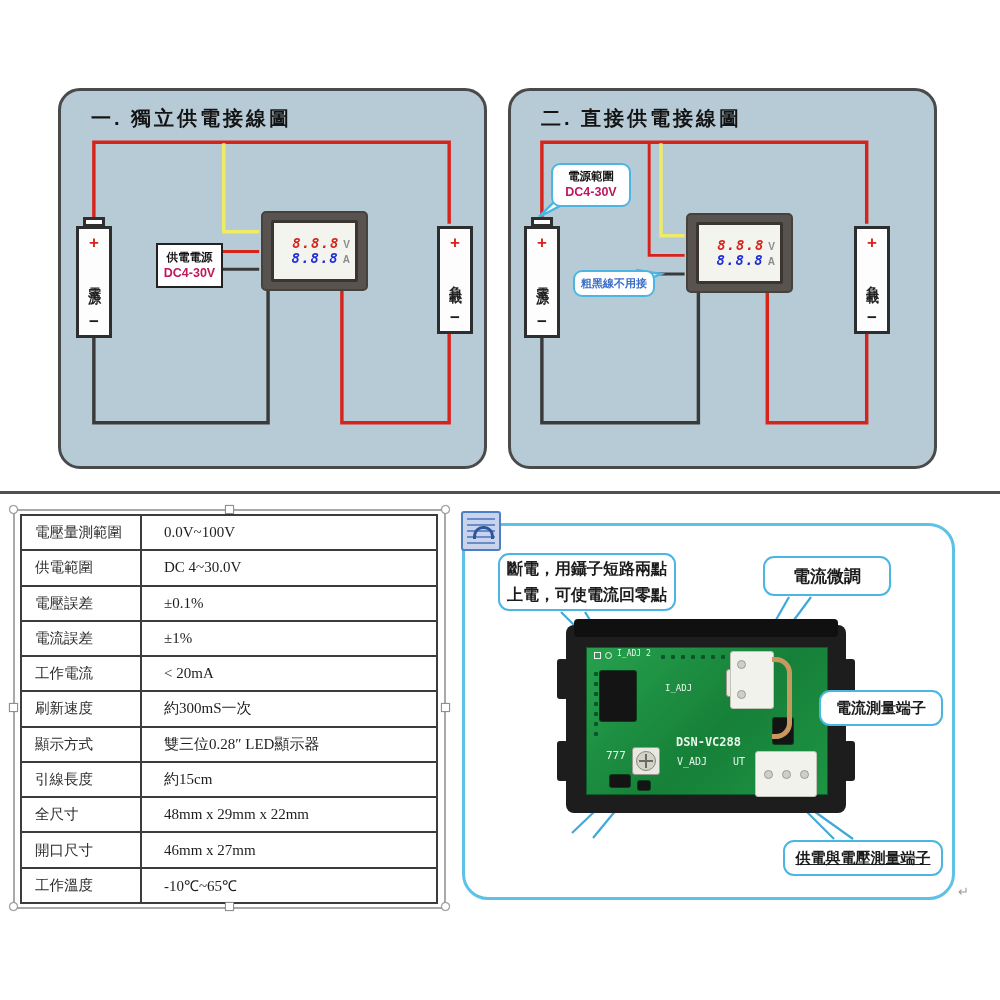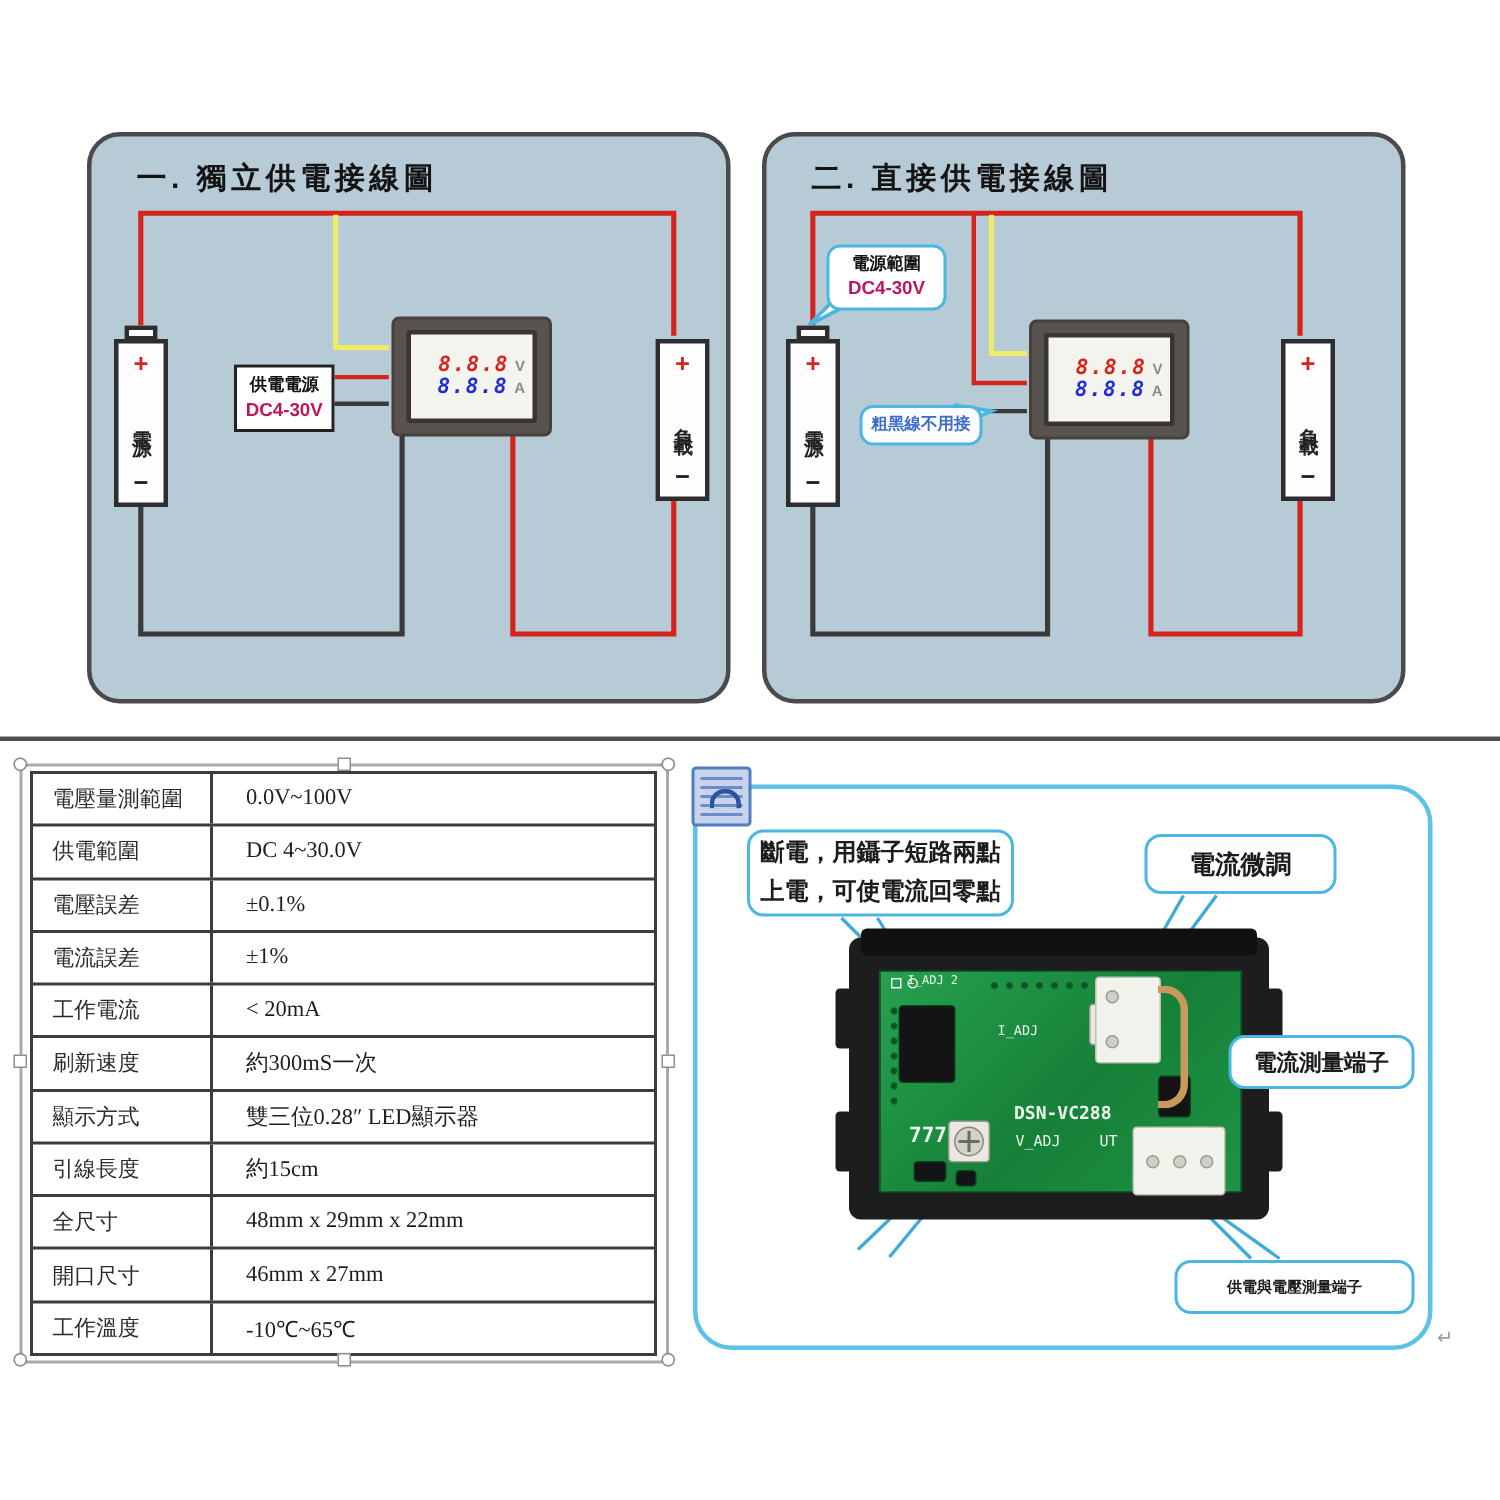--- a/index.html
+++ b/index.html
@@ -63,21 +63,21 @@
            border:3px solid #5ec1e6;border-radius:26px;box-sizing:border-box;}
   .pcb-fig{position:absolute;left:462px;top:523px;width:493px;height:377px;}
   .pointer-lines{position:absolute;left:0;top:0;width:100%;height:100%;}
   .pcb-bubble{position:absolute;background:#fff;border:2.5px solid #4cb6e3;border-radius:11px;
               box-sizing:border-box;display:flex;flex-direction:column;align-items:center;
               justify-content:center;color:#1c1c1c;font-weight:600;}
   #bub-zero{left:36px;top:30px;width:178px;height:58px;font-size:16px;line-height:1.6;}
   #bub-iadj{left:301px;top:33px;width:128px;height:40px;font-size:17px;}
   #bub-iterm{left:357px;top:167px;width:124px;height:36px;font-size:15px;}
   #bub-vadj{left:23px;top:311px;width:112px;height:38px;font-size:17px;}
-  #bub-pvterm{left:321px;top:317px;width:160px;height:36px;font-size:10px;}
+  #bub-pvterm{left:321px;top:317px;width:160px;height:36px;font-size:15px;text-decoration:underline;}
   .housing{position:absolute;left:104px;top:102px;width:280px;height:188px;background:#1d1d1d;
            border-radius:8px;}
   .housing .lip{position:absolute;left:8px;top:-6px;width:264px;height:18px;background:#101010;
                 border-radius:4px;}
   .tab{position:absolute;width:11px;height:40px;background:#1d1d1d;border-radius:3px;}
   .pcbboard{position:absolute;left:20px;top:22px;width:240px;height:146px;
             background:linear-gradient(135deg,#27a14e,#168038 55%,#1d9444);
             border:1px solid #0b5e27;}
   .chip{position:absolute;background:#141414;border-radius:2px;box-shadow:0 0 0 1px #0a3d1c;}
   .trimmer{position:absolute;width:26px;height:26px;background:#e9e9e2;border:1px solid #9a9a90;
@@ -276,41 +276,41 @@
     <div class="housing">
       <div class="lip"></div>
       <div class="tab" style="left:-9px;top:34px;"></div>
       <div class="tab" style="left:-9px;top:116px;"></div>
       <div class="tab" style="left:278px;top:34px;"></div>
       <div class="tab" style="left:278px;top:116px;"></div>
       <div class="pcbboard"></div>
 
       <div class="pad-sq" style="left:28px;top:27px;"></div>
       <div class="pad-rd" style="left:39px;top:27px;"></div>
-      <span class="silk" style="left:39px;top:24px;font-size:8px;">I_ADJ 2</span>
+      <span class="silk" style="left:51px;top:24px;font-size:8px;">I_ADJ 2</span>
       <div class="dotrow" style="left:92px;top:28px;width:100px;height:8px;"></div>
       <div class="dotrow" style="left:26px;top:44px;width:8px;height:72px;background-size:8px 10px;"></div>
 
       <div class="chip" style="left:34px;top:46px;width:36px;height:50px;"></div>
       <div class="chip" style="left:207px;top:93px;width:20px;height:26px;"></div>
       <div class="chip" style="left:44px;top:150px;width:20px;height:12px;"></div>
       <div class="chip" style="left:72px;top:156px;width:12px;height:9px;"></div>
 
       <span class="silk" style="left:99px;top:58px;font-size:9px;">I_ADJ</span>
       <div class="trimmer" style="left:160px;top:44px;">
           <div class="screw"></div>
         </div>
 
       <div class="conn" style="left:164px;top:26px;width:42px;height:56px;">
         <div class="pin" style="left:6px;top:8px;"></div>
         <div class="pin" style="left:6px;top:38px;"></div>
       </div>
       <div class="loop" style="left:206px;top:32px;"></div>
 
-      <span class="silk" style="left:40px;top:124px;font-size:14px;font-weight:bold;">777</span>
+      <span class="silk" style="left:40px;top:124px;font-size:11px;font-weight:normal;">777</span>
       <span class="silk" style="left:110px;top:110px;font-size:12px;font-weight:bold;">DSN-VC288</span>
       <span class="silk" style="left:111px;top:131px;font-size:10px;">V_ADJ</span>
       <span class="silk" style="left:167px;top:131px;font-size:10px;">UT</span>
 
       <div class="trimmer" style="left:66px;top:122px;">
           <div class="screw"></div>
         </div>
       <div class="conn" style="left:189px;top:126px;width:60px;height:44px;">
         <div class="pin" style="left:8px;top:18px;"></div>
         <div class="pin" style="left:26px;top:18px;"></div>

